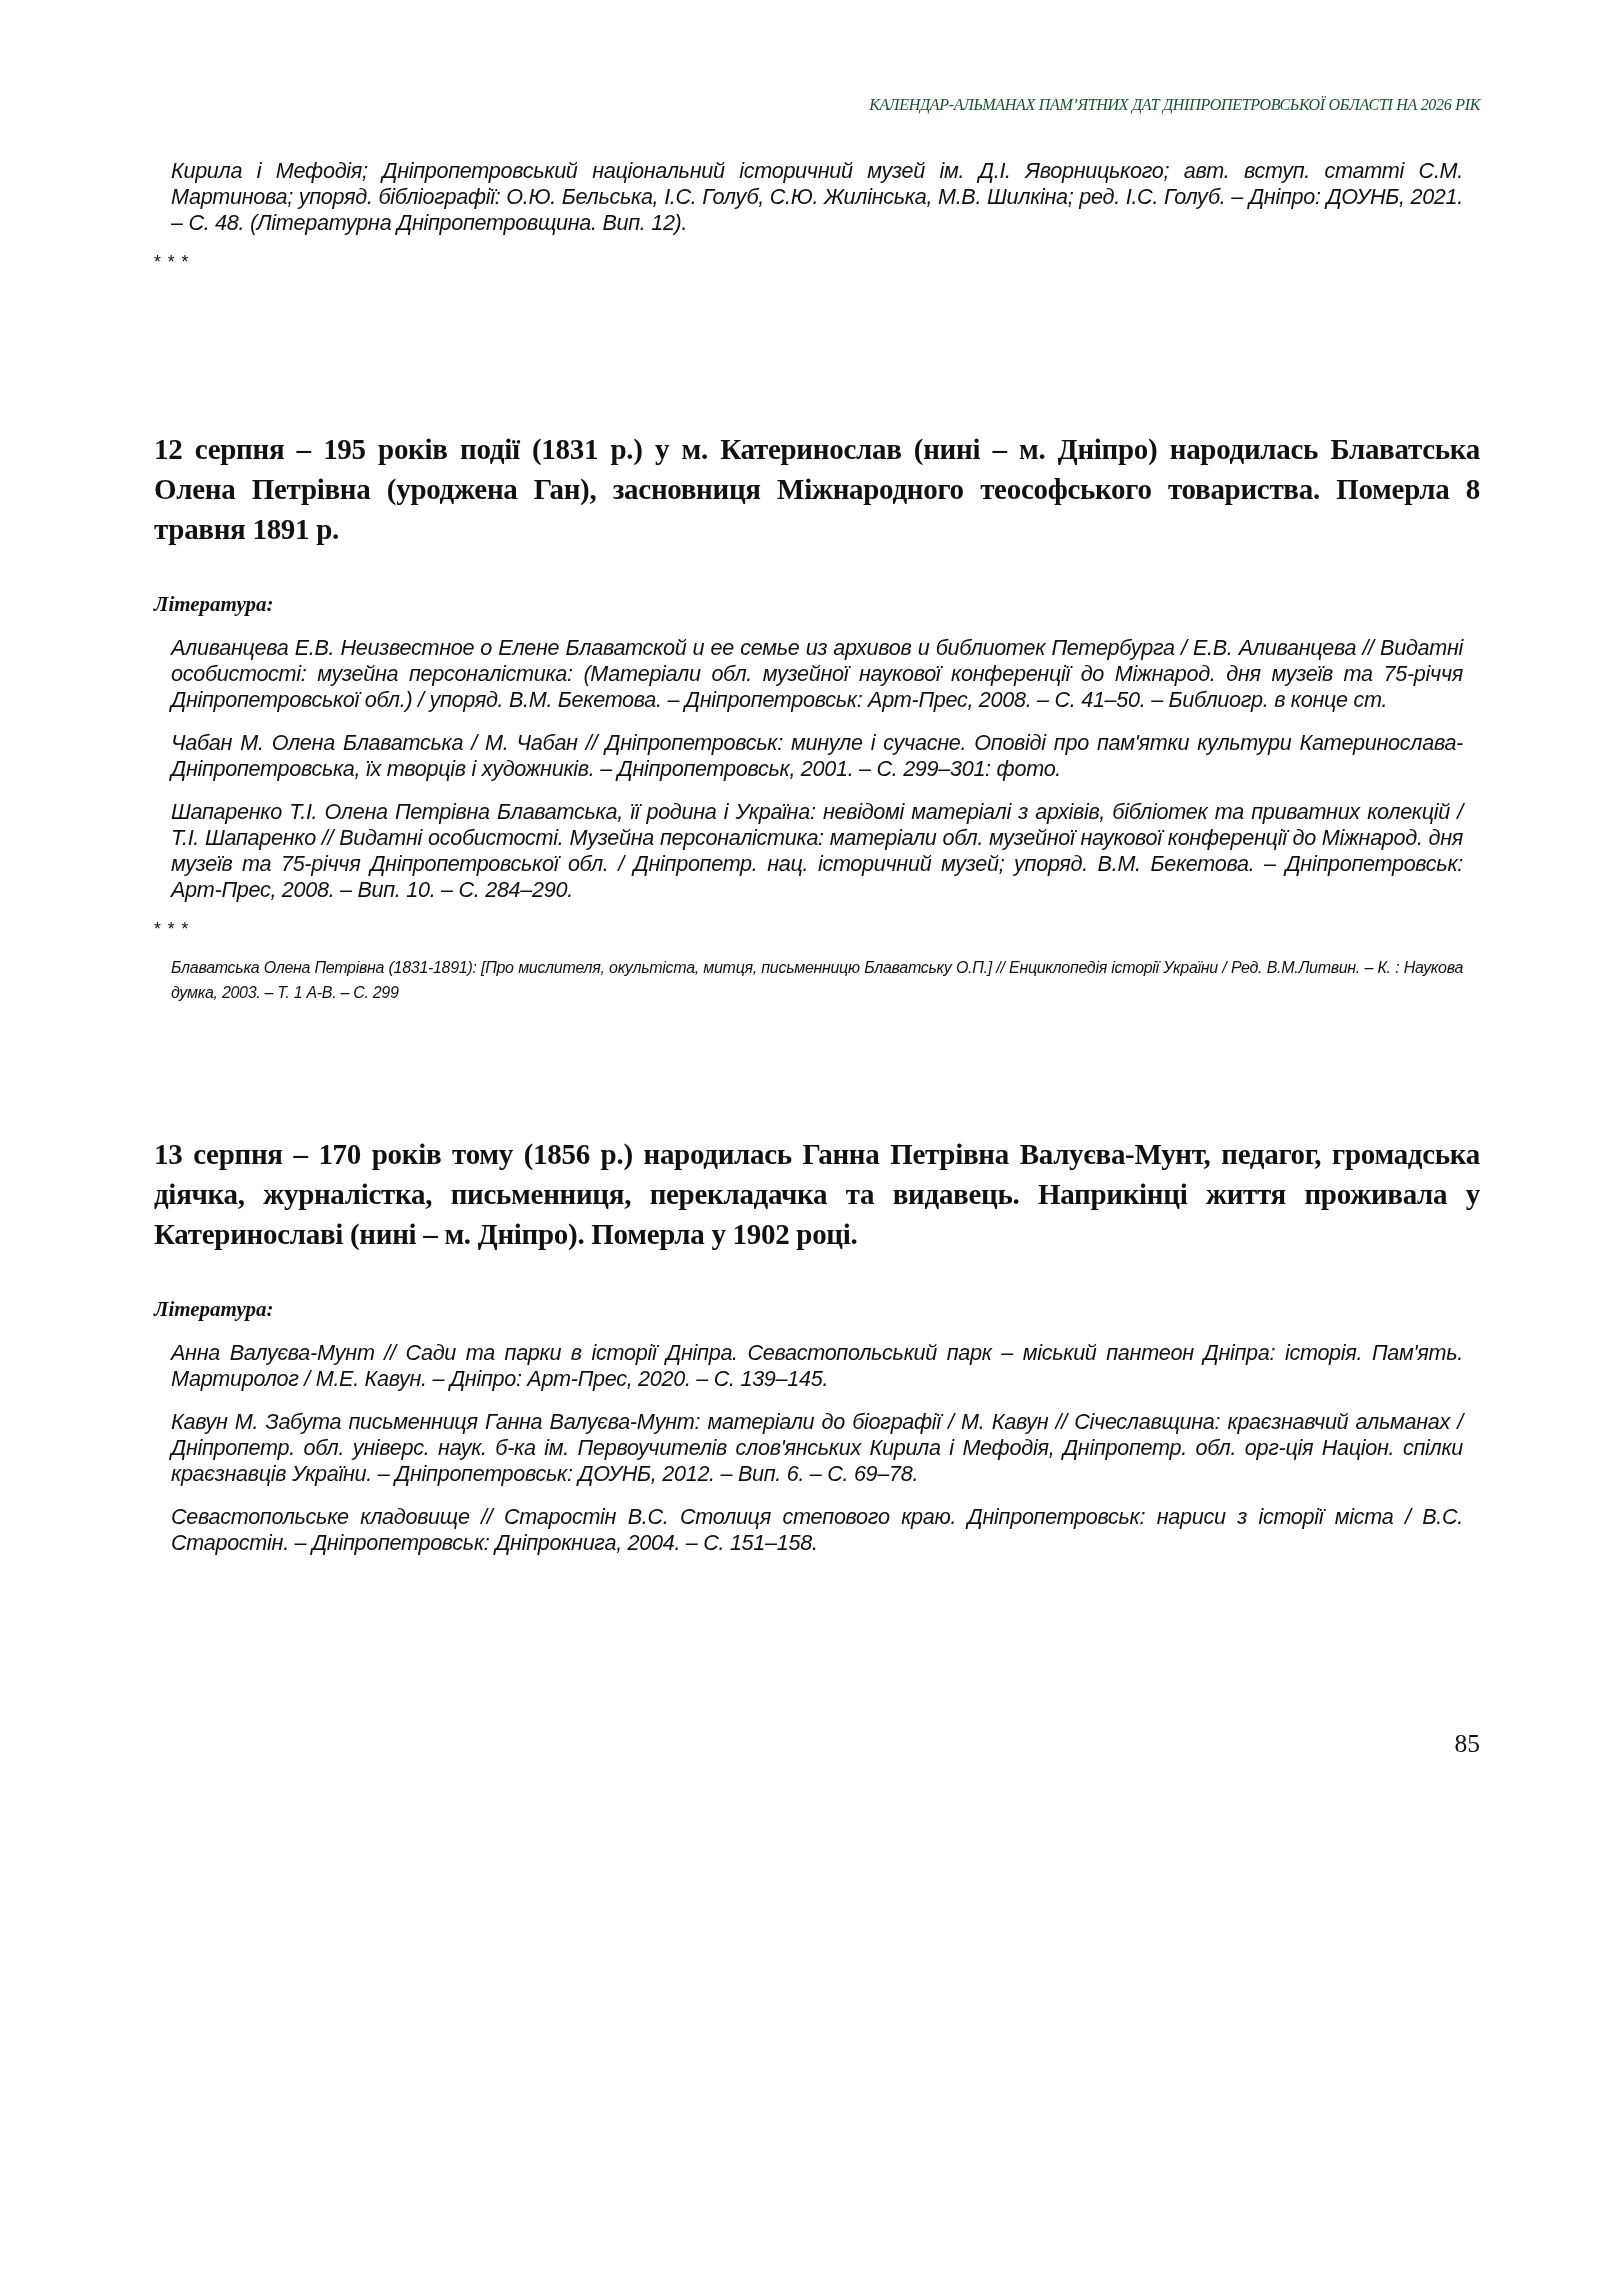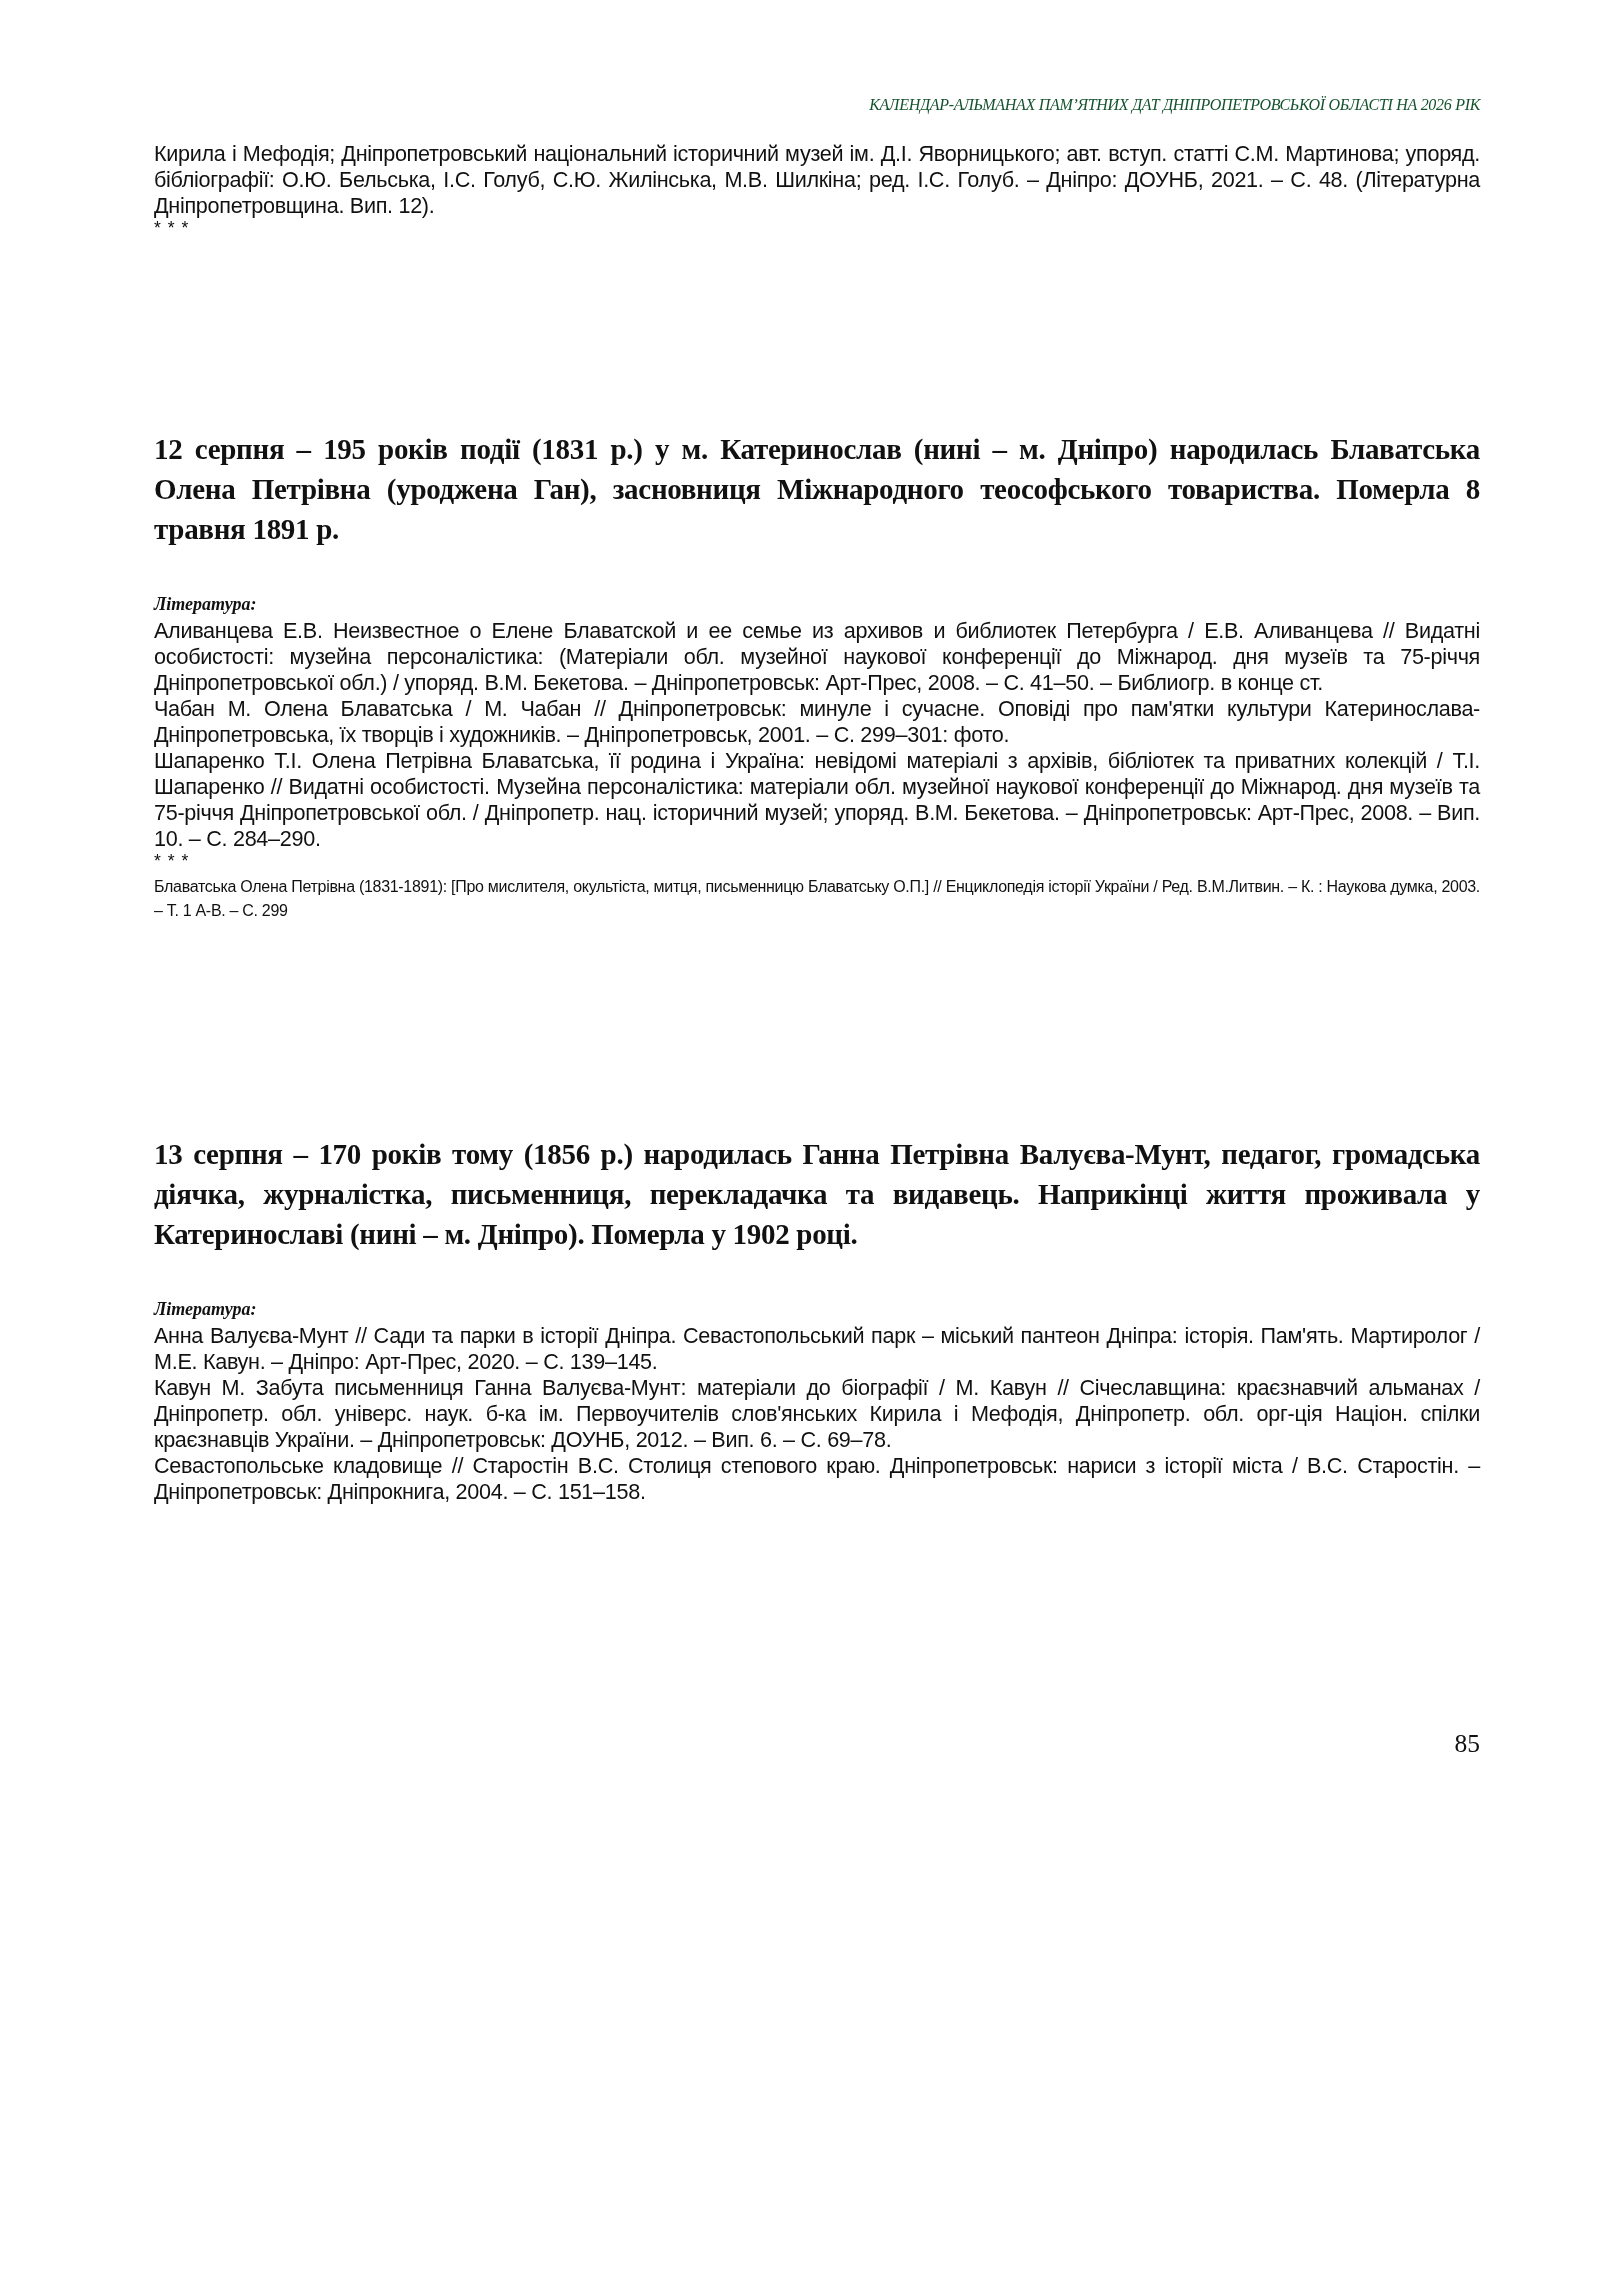--- a/index.html
+++ b/index.html
@@ -37,21 +37,22 @@
       line-height: 26px;
       text-align: justify;
       color: #111;
       letter-spacing: -0.3px;
     }
     .body-text.small {
       font-size: 16px;
       line-height: 24.5px;
     }
     .entry {
-      margin: 0;
+      margin: 17px;
+      font-style: italic;
     }
     .sep {
       font-family: "Liberation Sans", sans-serif;
       font-size: 17.6px;
       line-height: 19.6px;
       margin: 0 0 3.9px 0;
       letter-spacing: 1px;
     }
     .event-heading {
       font-family: "Liberation Serif", serif;
@@ -59,21 +60,21 @@
       font-size: 29px;
       line-height: 40px;
       text-align: justify;
       color: #111;
       letter-spacing: -0.3px;
     }
     .lit-label {
       font-family: "Liberation Serif", serif;
       font-style: italic;
       font-weight: bold;
-      font-size: 18px;
+      font-size: 21px;
       line-height: 25.5px;
       margin: 0;
     }
     .section-a { position: absolute; top: 141px; left: 0; width: 1326px; }
     .section-b { position: absolute; top: 429px; left: 0; width: 1326px; }
     .section-b-lit { position: absolute; top: 592px; left: 0; width: 1326px; }
     .section-c { position: absolute; top: 1134px; left: 0; width: 1326px; }
     .section-c-lit { position: absolute; top: 1297px; left: 0; width: 1326px; }
     .page-number {
       position: absolute;

